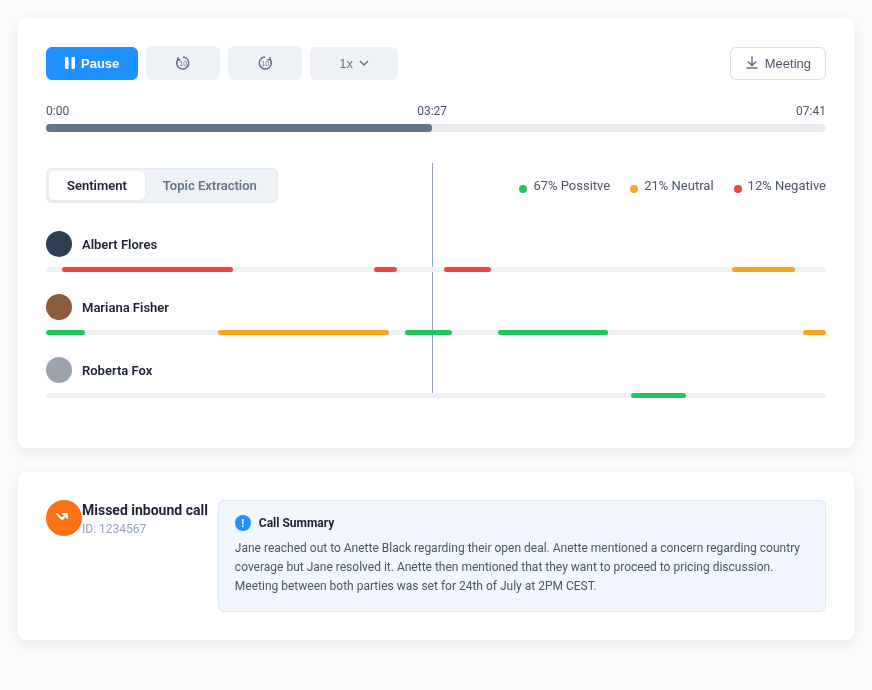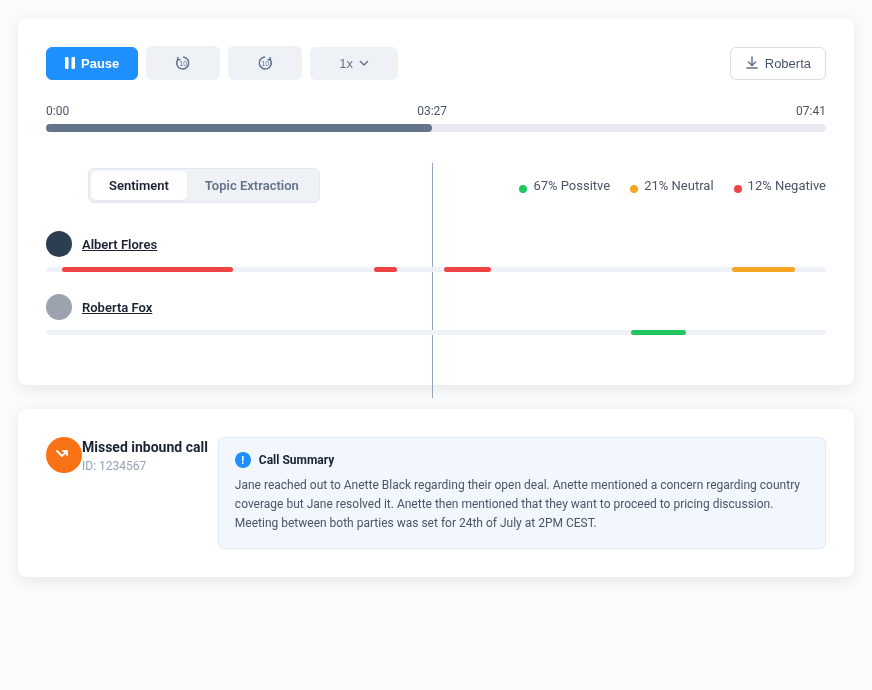--- a/index.html
+++ b/index.html
@@ -88,21 +88,20 @@
   left: 49.5%;
   top: -6px;
   bottom: -300px;
   width: 1px;
   background: #94a3b8;
 }
 .tabs-row {
   display: flex;
   align-items: center;
   margin-bottom: 28px;
-  margin-left: 42px;
 }
 .tab-group {
   display: inline-flex;
   background: #eef1f5;
   border-radius: 6px;
   padding: 2px;
   border: 1px solid #e2e8f0;
 }
 .tab {
   padding: 7px 18px;
@@ -122,21 +121,21 @@
   gap: 20px;
   margin-left: auto;
   font-size: 13px;
   color: #4a5568;
 }
 .legend-item { display: flex; align-items: flex-end; gap: 6px; }
 .dot { width: 8px; height: 8px; border-radius: 50%; display: inline-block; }
 .dot-green { background: #22c55e; }
 .dot-yellow { background: #f5a623; }
 .dot-red { background: #ef4444; }
-.tracks { position: relative; text-decoration: underline; }
+.tracks { position: relative; }
 .speaker {
   margin-bottom: 22px;
 }
 .speaker-head {
   display: flex;
   align-items: center;
   gap: 10px;
   margin-bottom: 10px;
 }
 .avatar {
@@ -251,21 +250,21 @@
           </svg>
       </span>
     </button>
     <div class="spacer"></div>
     <button class="btn">
       <span>
         <svg width="14" height="14" viewBox="0 0 14 14">
             <path d="M7 1 L7 9 M3.5 6 L7 9.5 L10.5 6 M2 12 L12 12" fill="none" stroke="#64748b" stroke-width="1.5" stroke-linecap="round"></path>
           </svg>
       </span>
-      <span>Roberta</span>
+      <span>Meeting</span>
     </button>
   </div>
 
   <div class="timeline-labels">
     <span>0:00</span>
     <span class="mid">03:27</span>
     <span>07:41</span>
   </div>
   <div class="progress-track">
     <div class="progress-fill"></div>
@@ -301,20 +300,33 @@
         </div>
         <div class="track">
           <div class="seg seg-red" style="left: 2%; width: 22%;"></div>
           <div class="seg seg-red" style="left: 42%; width: 3%;"></div>
           <div class="seg seg-red" style="left: 51%; width: 6%;"></div>
           <div class="seg seg-yellow" style="left: 88%; width: 8%;"></div>
         </div>
       </div>
       <div class="speaker">
         <div class="speaker-head">
+          <span class="avatar" style="background: rgb(139, 90, 60);"></span>
+          <span class="speaker-name">Mariana Fisher</span>
+        </div>
+        <div class="track">
+          <div class="seg seg-green" style="left: 0%; width: 5%;"></div>
+          <div class="seg seg-yellow" style="left: 22%; width: 22%;"></div>
+          <div class="seg seg-green" style="left: 46%; width: 6%;"></div>
+          <div class="seg seg-green" style="left: 58%; width: 14%;"></div>
+          <div class="seg seg-yellow" style="left: 97%; width: 3%;"></div>
+        </div>
+      </div>
+      <div class="speaker">
+        <div class="speaker-head">
           <span class="avatar" style="background: rgb(156, 163, 175);"></span>
           <span class="speaker-name">Roberta Fox</span>
         </div>
         <div class="track">
           <div class="seg seg-green" style="left: 75%; width: 7%;"></div>
         </div>
       </div>
     </div>
 </div>
 

